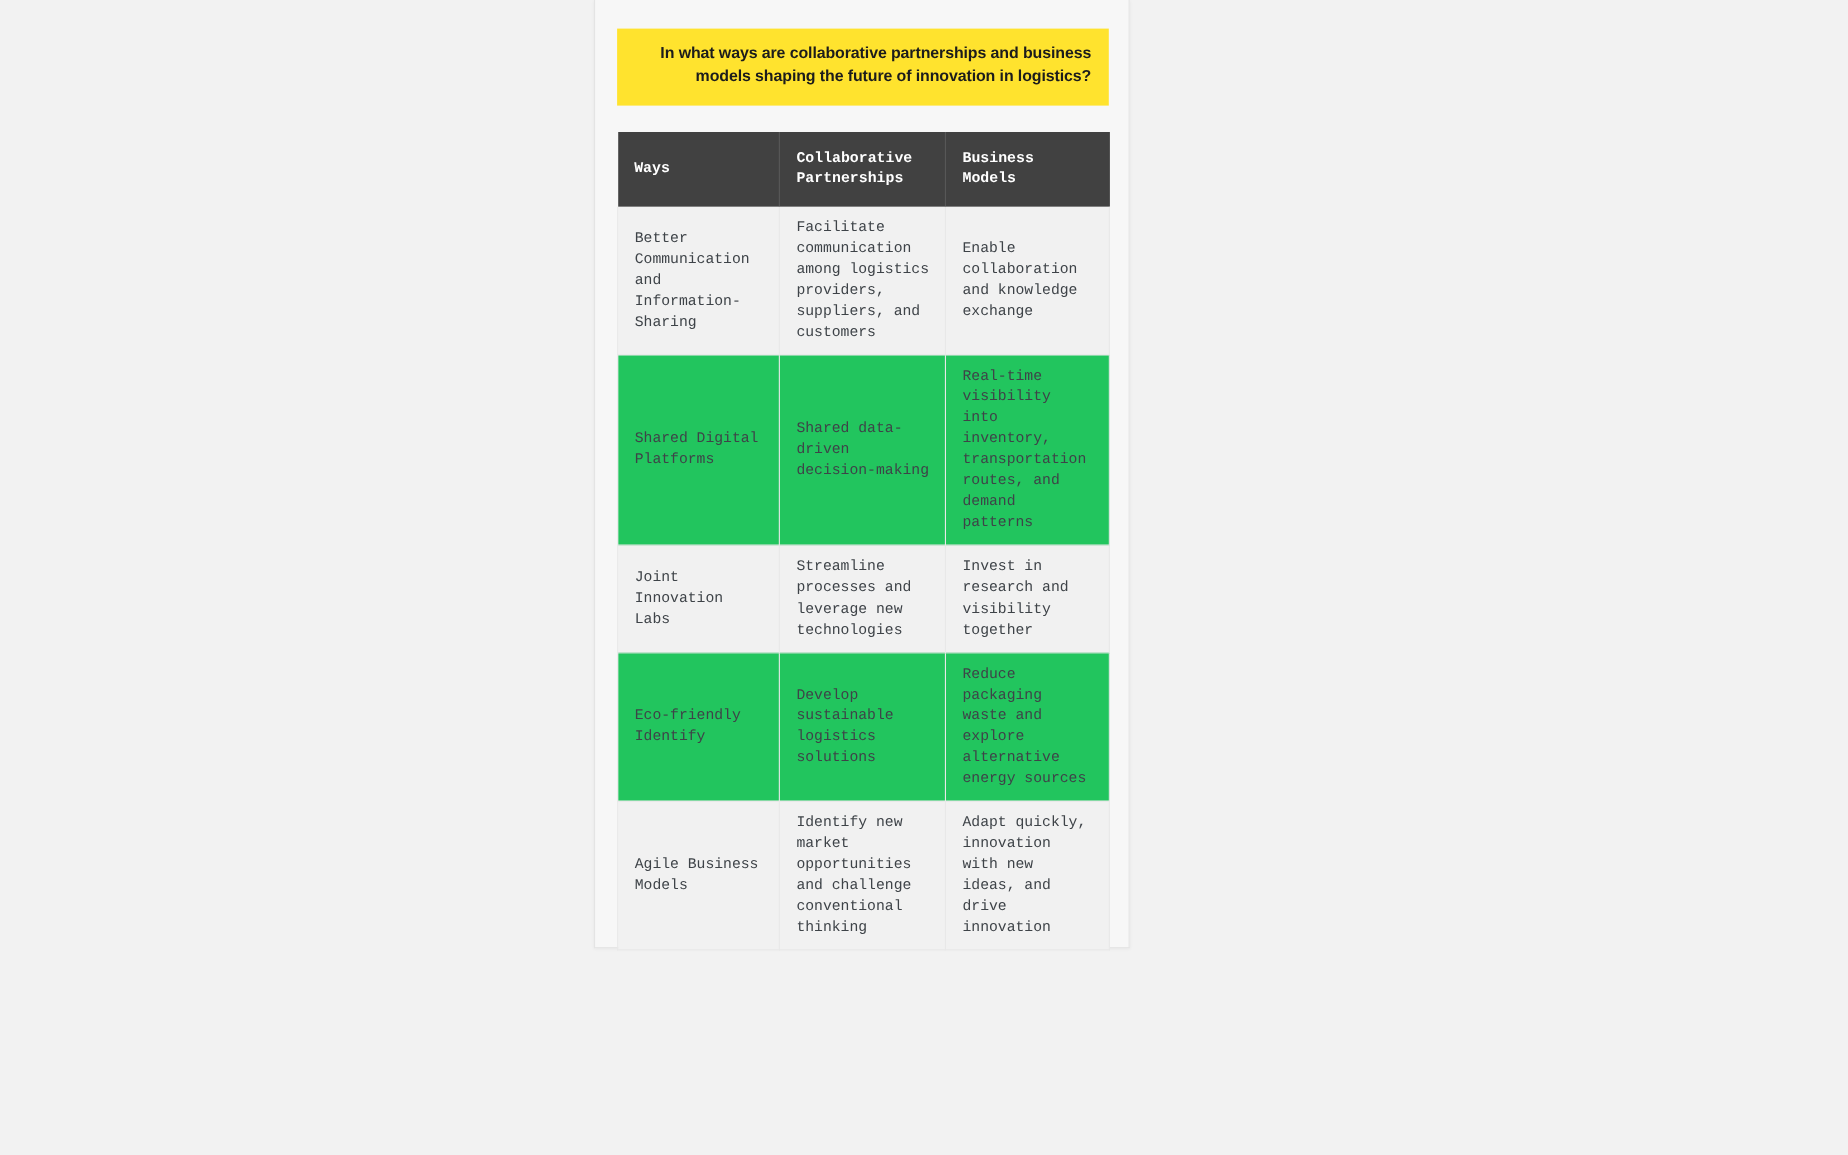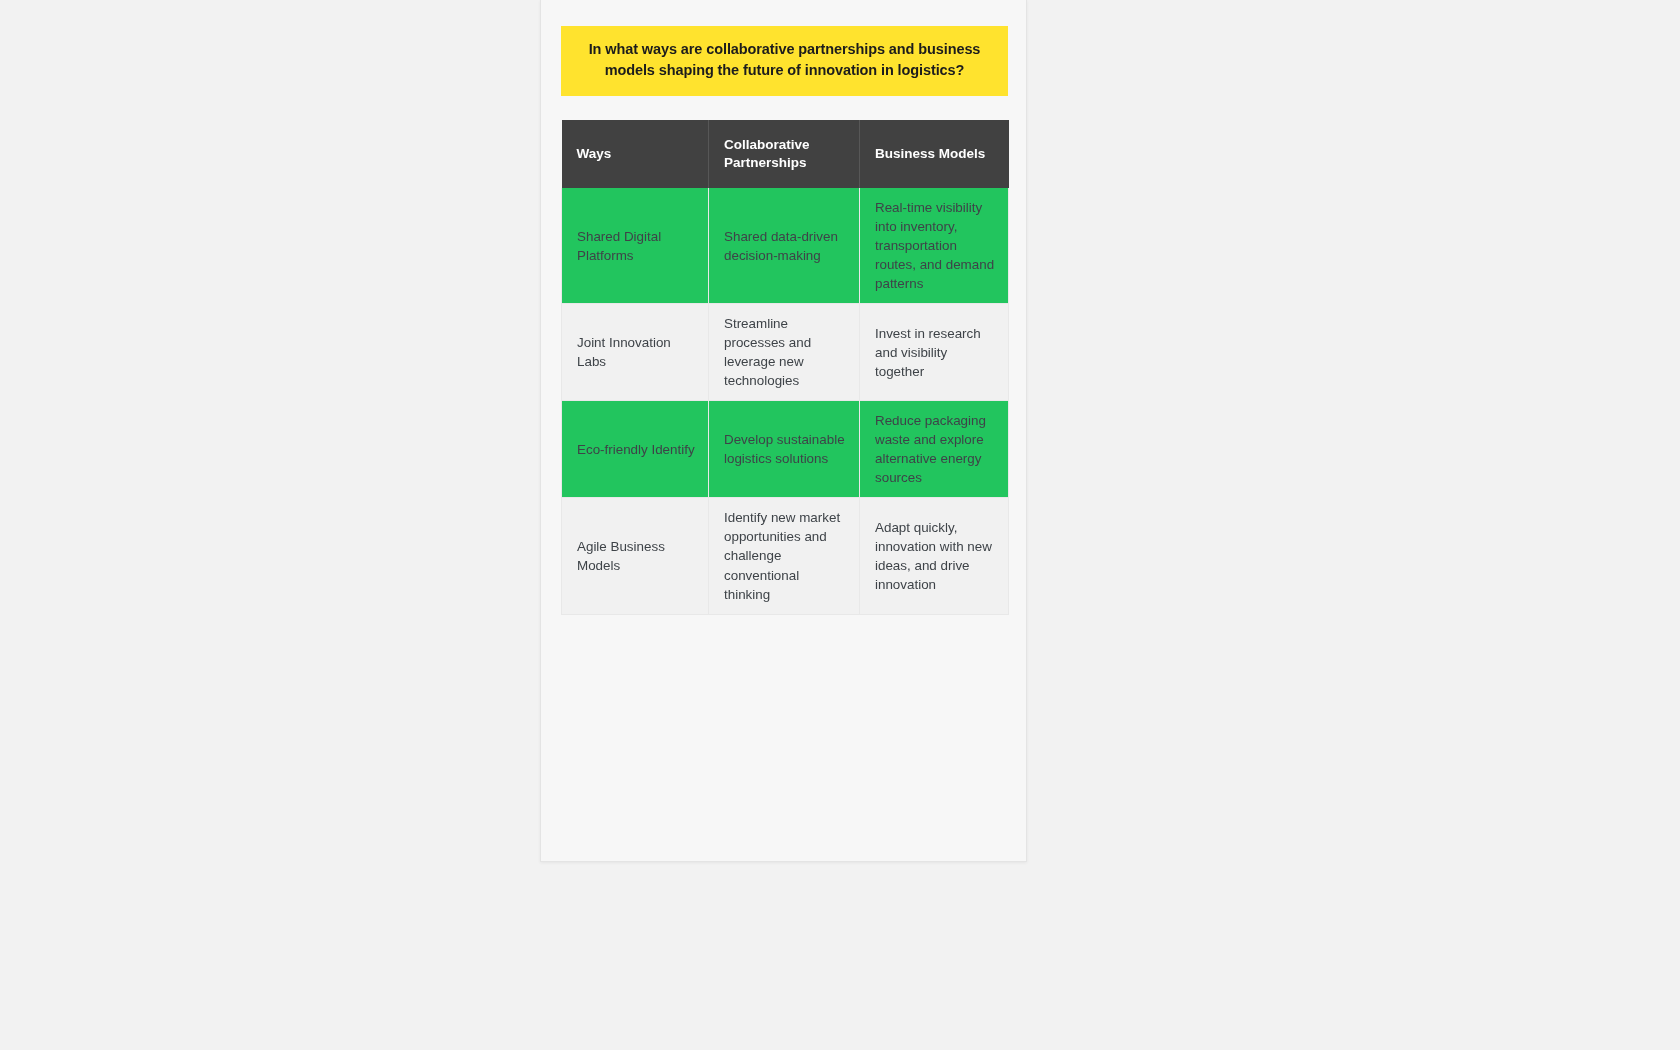--- a/index.html
+++ b/index.html
@@ -33,33 +33,34 @@
     box-shadow: 0 1px 3px rgba(0,0,0,0.06);
   }
 
   .question-banner {
     position: absolute;
     left: 20px;
     top: 26px;
     width: 447px;
     background: #ffe32e;
     padding: 13px 16px 15px 16px;
-    text-align: center;
+    text-align: right;
     font-weight: bold;
     font-size: 14.5px;
     line-height: 1.45;
     color: #1c1c1c;
     letter-spacing: -0.1px;
   }
 
   .table-wrap {
     position: absolute;
     left: 20px;
     top: 120px;
     width: 447px;
+    font-family: Liberation Mono, monospace;
   }
 
   table.matrix {
     width: 447px;
     border-collapse: collapse;
     table-layout: fixed;
   }
 
   table.matrix col.c1 { width: 147px; }
   table.matrix col.c2 { width: 151px; }
@@ -120,20 +121,25 @@
             <col class="c3">
         </colgroup>
         <thead>
           <tr>
             <th>Ways</th>
             <th>Collaborative Partnerships</th>
             <th>Business Models</th>
           </tr>
         </thead>
         <tbody>
+          <tr class="odd">
+            <td>Better Communication and Information-Sharing</td>
+            <td>Facilitate communication among logistics providers, suppliers, and customers</td>
+            <td>Enable collaboration and knowledge exchange</td>
+          </tr>
           <tr class="even">
             <td>Shared Digital Platforms</td>
             <td>Shared data-driven decision-making</td>
             <td>Real-time visibility into inventory, transportation routes, and demand patterns</td>
           </tr>
           <tr class="odd">
             <td>Joint Innovation Labs</td>
             <td>Streamline processes and leverage new technologies</td>
             <td>Invest in research and visibility together</td>
           </tr>

